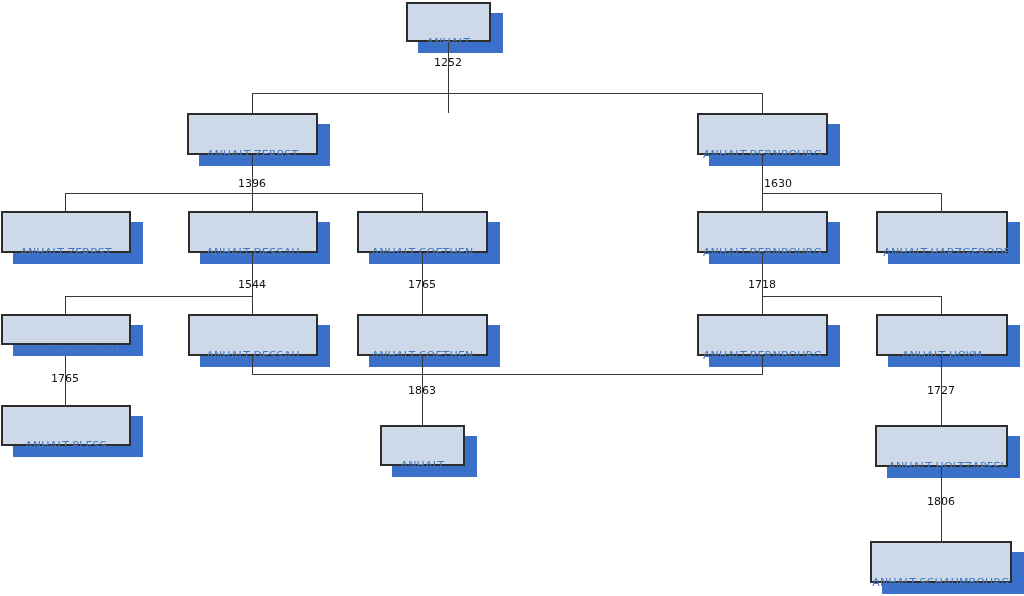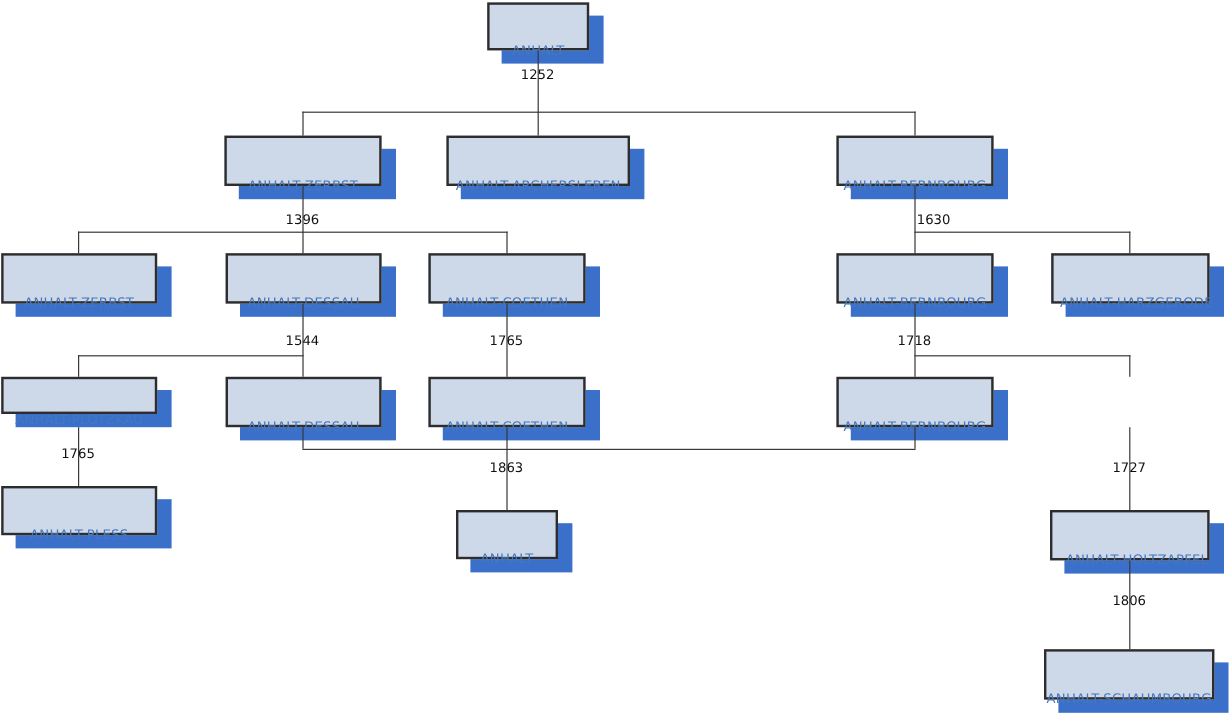--- a/index.html
+++ b/index.html
@@ -47,23 +47,20 @@
 </head>
 <body>
 
 <div class="canvas" style="width: 1024px; height: 596px;">
     <div class="node" style="left: 406px; top: 2px; width: 85px; height: 40px;">
       <span>ANHALT</span>
     </div>
     <div class="node" style="left: 187px; top: 113px; width: 131px; height: 42px;">
       <span>ANHALT-ZERBST</span>
     </div>
-    <div class="node" style="left: 372px; top: 113px; width: 153px; height: 42px;">
-      <span>ANHALT-ARCHERSLEBEN</span>
-    </div>
     <div class="node" style="left: 697px; top: 113px; width: 131px; height: 42px;">
       <span>ANHALT-BERNBOURG</span>
     </div>
     <div class="node" style="left: 1px; top: 211px; width: 130px; height: 42px;">
       <span>ANHALT-ZERBST</span>
     </div>
     <div class="node" style="left: 188px; top: 211px; width: 130px; height: 42px;">
       <span>ANHALT-DESSAU</span>
     </div>
     <div class="node" style="left: 357px; top: 211px; width: 131px; height: 42px;">
@@ -79,20 +76,23 @@
       <span>ANHALT-PLOTZKAU</span>
     </div>
     <div class="node" style="left: 188px; top: 314px; width: 130px; height: 42px;">
       <span>ANHALT-DESSAU</span>
     </div>
     <div class="node" style="left: 357px; top: 314px; width: 131px; height: 42px;">
       <span>ANHALT-COETHEN</span>
     </div>
     <div class="node" style="left: 697px; top: 314px; width: 131px; height: 42px;">
       <span>ANHALT-BERNBOURG</span>
+    </div>
+    <div class="node" style="left: 876px; top: 314px; width: 132px; height: 42px;">
+      <span>ANHALT-HOYM</span>
     </div>
     <div class="node" style="left: 1px; top: 405px; width: 130px; height: 41px;">
       <span>ANHALT-PLESS</span>
     </div>
     <div class="node" style="left: 380px; top: 425px; width: 85px; height: 41px;">
       <span>ANHALT</span>
     </div>
     <div class="node" style="left: 875px; top: 425px; width: 133px; height: 42px; padding-left: 12px;">
       <span>ANHALT-HOLTZAPFEL</span>
     </div>

